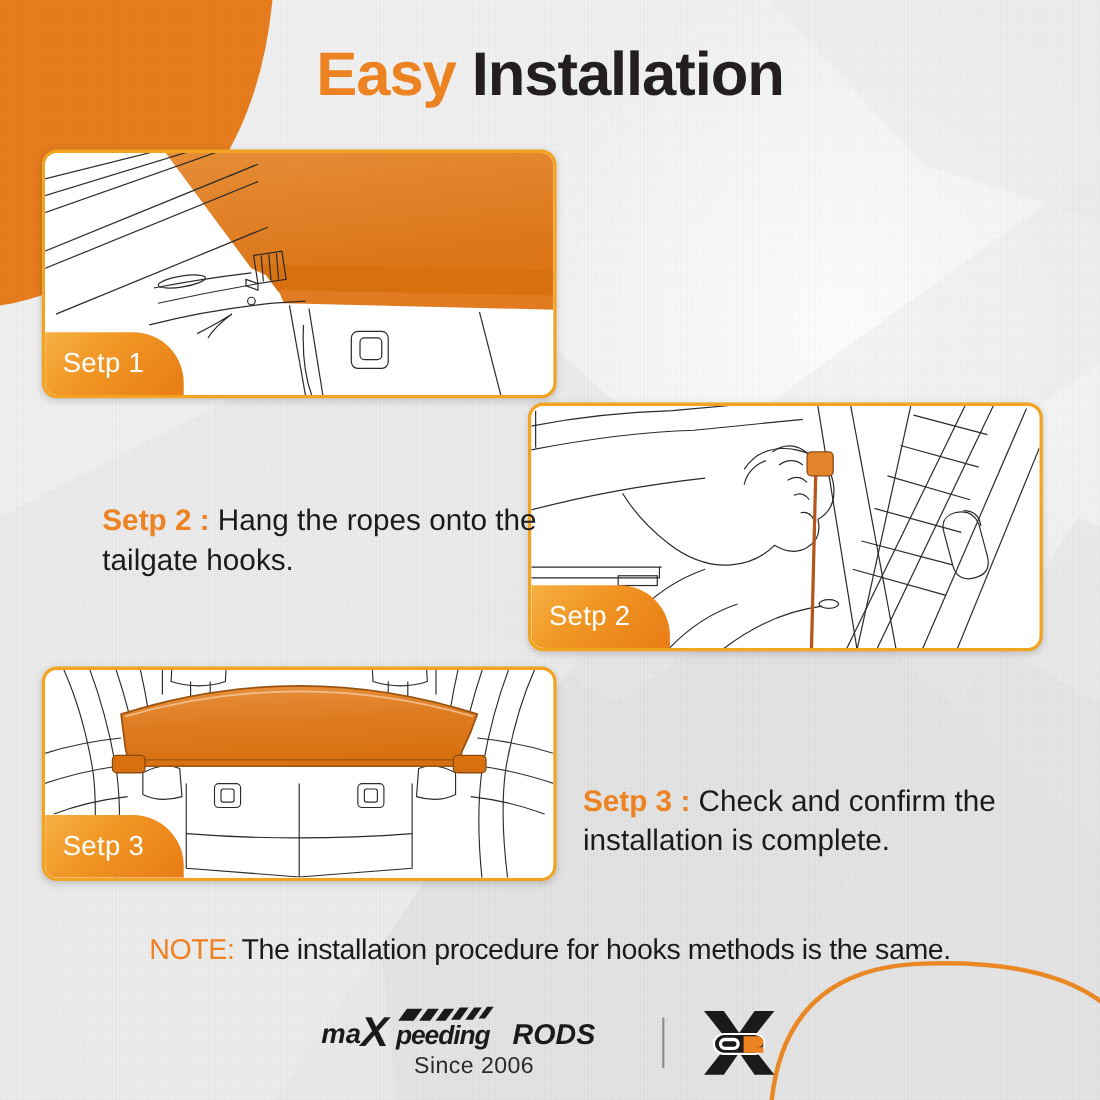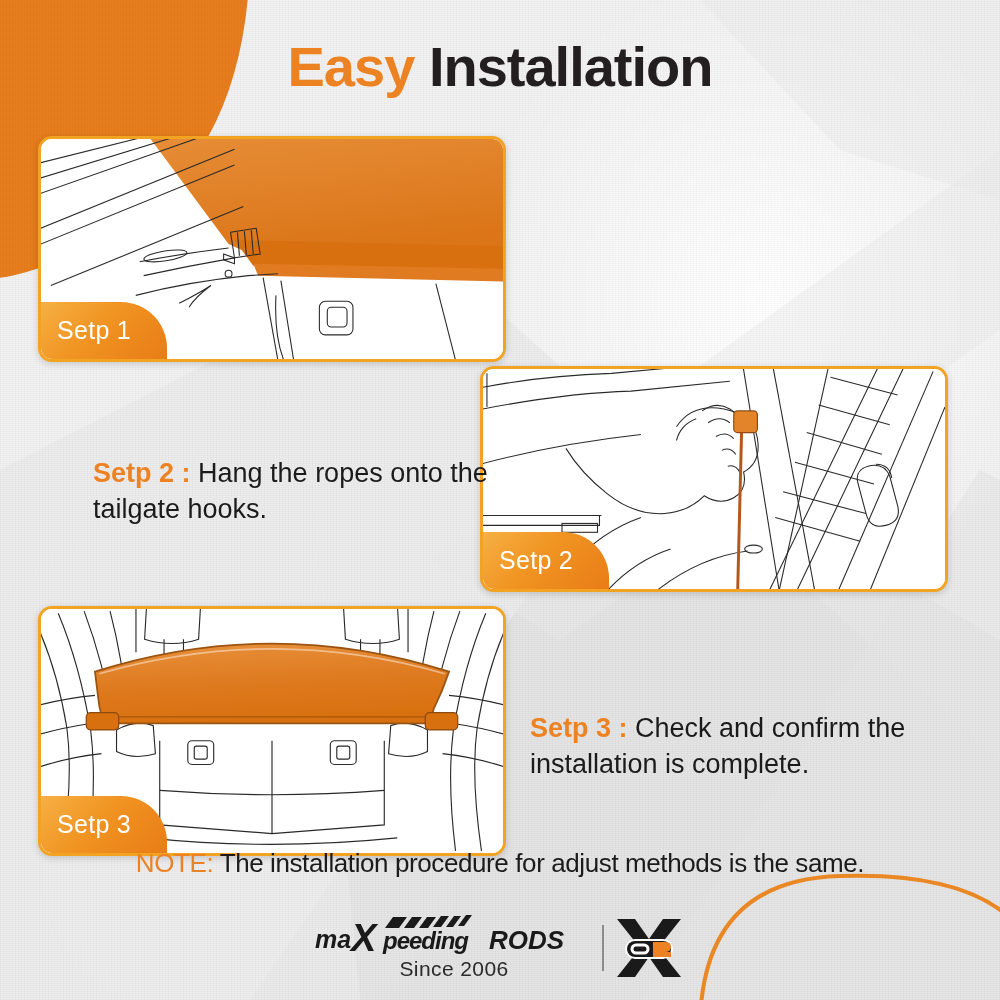--- a/index.html
+++ b/index.html
@@ -40,21 +40,21 @@
     border:3px solid #F2A321;
     border-radius:14px;
     background:#ffffff;
     overflow:hidden;
     box-shadow:0 2px 7px rgba(0,0,0,.17);
   }
   .panel svg { display:block; width:100%; height:100%; }
 
   #panel-1 { left:38px;  top:136px; width:468px; height:226px; }
   #panel-2 { left:480px; top:366px; width:468px; height:226px; }
-  #panel-3 { left:38px;  top:606px; width:468px; height:250px;text-align:center; }
+  #panel-3 { left:38px;  top:606px; width:468px; height:195px;text-align:center; }
 
   
   .badge {
     position:absolute; left:0; bottom:0;
     width:126px; height:57px;
     border-top-right-radius:46px;
     background:linear-gradient(135deg,#F6B043 0%,#F09422 45%,#E97C16 100%);
     color:#fff;
     font-size:25px; font-weight:normal;
     display:flex; align-items:center;
@@ -85,21 +85,21 @@
     color:#1b1b1b;
     font-weight:500;
     letter-spacing:-.4px;
     white-space:nowrap;
   }
   .note .lbl { color:#ED8222; font-weight:normal; }
 
   
   #footer {
     position:absolute; left:0; right:0; top:912px; height:72px;
-    display:flex; align-items:center; justify-content:center; gap:9px;
+    display:flex; align-items:center; justify-content:center; gap:32px;
   }
   #brand-logo { display:flex; flex-direction:column; align-items:center; }
   .brand-since {
     font-size:21px; color:#2b2b2b; letter-spacing:.4px; margin-top:2px;
   }
   .divider {
     width:2px; height:46px; background:#6f6f6f; opacity:.75;
   }
 </style>
 </head>
@@ -309,21 +309,21 @@
     <span>Hang the ropes onto the tailgate hooks.</span>
   </div>
 
   <div class="step-text" id="step-text-3">
     <span class="lbl">Setp 3 :</span>
     <span>Check and confirm the installation is complete.</span>
   </div>
 
   <div class="note">
     <span class="lbl">NOTE:</span>
-    <span>The installation procedure for adjust methods is the same.</span>
+    <span>The installation procedure for hooks methods is the same.</span>
   </div>
 
   <div id="footer">
 
     <div id="brand-logo">
       <svg width="278" height="40" viewBox="0 0 278 40">
 
         <g fill="#1a1a1a">
           <polygon points="78,2 92,2 84,13 70,13"></polygon>
           <polygon points="97,2 107,2 99,13 89,13"></polygon>

